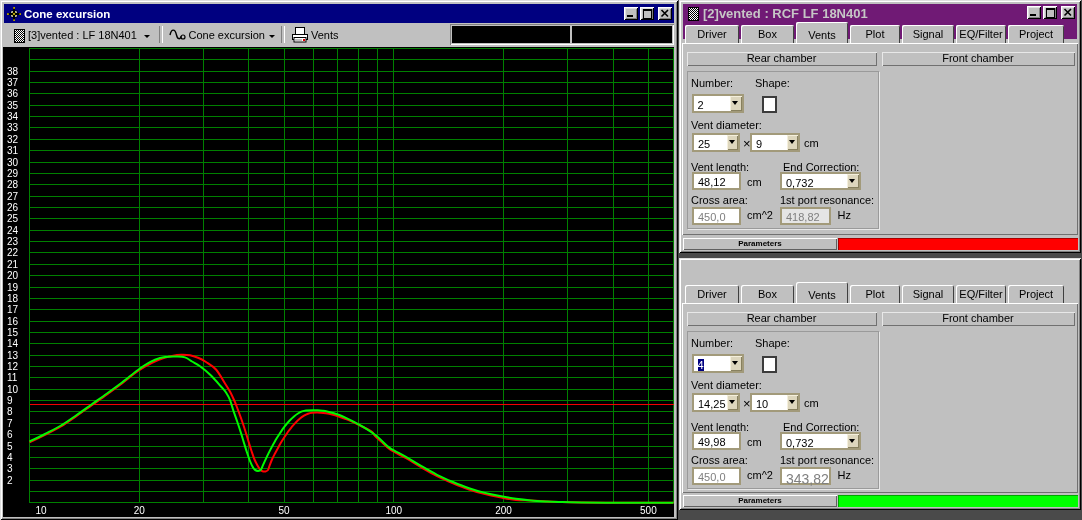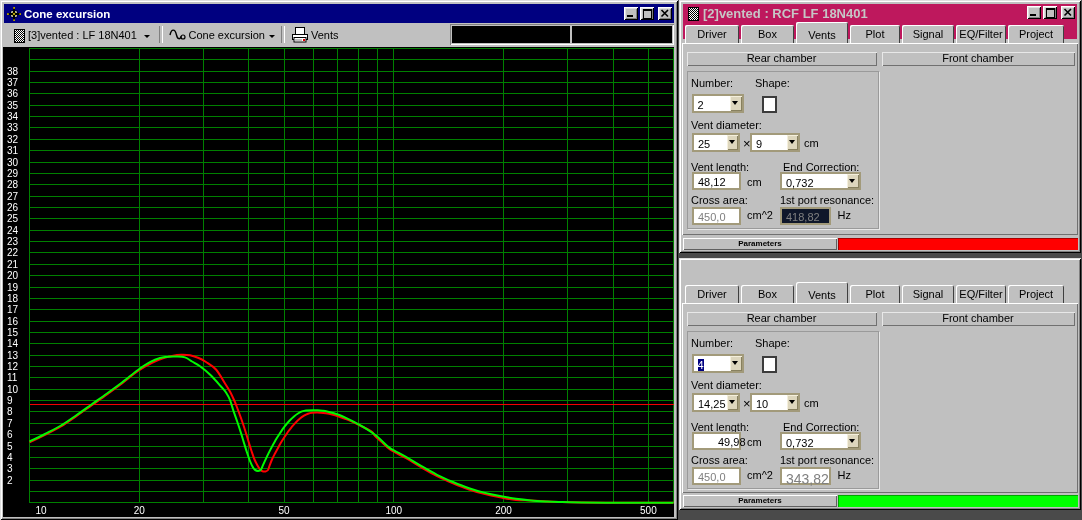--- a/index.html
+++ b/index.html
@@ -169,21 +169,21 @@
         </g>
         <line x1="29.5" y1="404.6" x2="673.5" y2="404.6" stroke="#f40000" stroke-width="1.7"></line>
         <g fill="none" stroke-width="2" shape-rendering="auto">
           <path d="M29.5,442.4 C32.1,441.1 39.8,437.6 45.0,434.9 C50.2,432.2 55.8,429.5 61.0,426.4 C66.2,423.3 70.9,419.9 76.0,416.4 C81.1,412.9 86.3,409.1 91.5,405.4 C96.7,401.7 101.9,398.1 107.0,394.4 C112.1,390.7 116.8,387.3 122.0,383.4 C127.2,379.5 133.0,374.4 138.0,371.0 C143.0,367.6 147.8,364.9 152.0,362.8 C156.2,360.7 159.7,359.4 163.0,358.3 C166.3,357.2 169.0,356.6 172.0,356.0 C175.0,355.4 178.0,354.9 181.0,354.8 C184.0,354.7 187.2,354.8 190.0,355.3 C192.8,355.8 195.3,356.7 198.0,357.8 C200.7,358.9 203.0,360.1 206.0,362.0 C209.0,363.9 212.7,365.7 216.0,369.5 C219.3,373.3 223.6,381.2 226.0,385.0 C228.4,388.8 229.1,389.8 230.5,392.5 C231.9,395.2 233.2,398.1 234.5,401.0 C235.8,403.9 236.8,406.9 238.0,410.0 C239.2,413.1 240.3,416.2 241.5,419.5 C242.7,422.8 243.8,426.3 245.0,430.0 C246.2,433.7 247.4,438.0 248.5,441.5 C249.6,445.0 250.5,448.0 251.5,451.0 C252.5,454.0 253.5,457.1 254.5,459.5 C255.5,461.9 256.6,463.9 257.5,465.5 C258.4,467.1 259.2,468.4 260.0,469.3 C260.8,470.2 261.6,470.9 262.5,471.2 C263.4,471.5 264.6,471.6 265.5,471.4 C266.4,471.2 267.3,470.9 268.0,470.0 C268.7,469.1 268.8,467.6 269.5,465.8 C270.2,464.1 271.1,461.6 272.0,459.5 C272.9,457.4 274.0,455.4 275.0,453.5 C276.0,451.6 277.0,449.7 278.0,447.9 C279.0,446.1 280.0,444.3 281.0,442.6 C282.0,440.9 282.8,439.6 284.0,437.8 C285.2,436.0 286.7,433.7 288.0,431.8 C289.3,429.9 290.7,428.3 292.0,426.7 C293.3,425.1 294.7,423.6 296.0,422.2 C297.3,420.8 298.7,419.6 300.0,418.5 C301.3,417.4 302.7,416.5 304.0,415.7 C305.3,414.9 306.7,414.2 308.0,413.7 C309.3,413.2 310.5,412.9 312.0,412.7 C313.5,412.5 315.5,412.5 317.0,412.5 C318.5,412.5 319.5,412.6 321.0,412.7 C322.5,412.8 324.2,413.0 326.0,413.3 C327.8,413.6 330.0,414.0 332.0,414.5 C334.0,415.0 335.8,415.5 338.0,416.2 C340.2,416.9 342.7,417.8 345.0,418.7 C347.3,419.6 349.2,420.3 352.0,421.6 C354.8,422.9 358.7,424.8 362.0,426.5 C365.3,428.2 369.8,430.3 372.0,431.9 C374.2,433.5 373.3,434.4 375.0,436.1 C376.7,437.8 379.5,440.1 382.0,442.3 C384.5,444.5 386.0,446.8 390.0,449.4 C394.0,452.1 400.8,455.2 406.0,458.2 C411.2,461.2 415.8,464.2 421.0,467.2 C426.2,470.2 431.7,473.4 437.0,476.1 C442.3,478.8 447.7,481.1 453.0,483.3 C458.3,485.5 463.8,487.7 469.0,489.5 C474.2,491.3 478.8,492.6 484.0,493.9 C489.2,495.2 494.7,496.3 500.0,497.3 C505.3,498.3 510.8,499.5 516.0,500.0 C521.2,500.5 525.8,500.1 531.0,500.4 C536.2,500.6 541.8,501.2 547.0,501.5 C552.2,501.8 556.2,501.9 562.0,502.1 C567.8,502.3 573.7,502.4 582.0,502.5 C590.3,502.6 601.5,502.6 612.0,502.7 C622.5,502.8 634.8,502.8 645.0,502.8 C655.2,502.8 668.8,502.8 673.5,502.8" stroke="#ff0000"></path>
           <path d="M29.5,441.5 C32.1,440.2 39.8,436.7 45.0,434.0 C50.2,431.3 55.8,428.6 61.0,425.5 C66.2,422.4 70.9,419.0 76.0,415.5 C81.1,412.0 86.3,408.2 91.5,404.5 C96.7,400.8 101.9,397.2 107.0,393.5 C112.1,389.8 116.8,386.4 122.0,382.5 C127.2,378.6 133.3,373.4 138.0,370.0 C142.7,366.6 146.3,364.2 150.0,362.2 C153.7,360.2 157.0,358.9 160.0,358.0 C163.0,357.1 165.2,356.9 168.0,356.7 C170.8,356.4 174.2,356.4 177.0,356.5 C179.8,356.6 182.5,356.6 185.0,357.4 C187.5,358.2 189.5,360.0 192.0,361.5 C194.5,363.0 196.8,364.0 200.0,366.3 C203.2,368.6 207.5,372.1 211.0,375.5 C214.5,378.9 218.5,383.7 221.0,386.5 C223.5,389.3 224.5,390.2 226.0,392.5 C227.5,394.8 228.8,396.9 230.0,400.0 C231.2,403.1 232.3,407.5 233.5,411.0 C234.7,414.5 235.8,417.6 237.0,421.0 C238.2,424.4 239.3,427.8 240.5,431.5 C241.7,435.2 242.9,439.5 244.0,443.0 C245.1,446.5 246.0,449.5 247.0,452.5 C248.0,455.5 249.1,458.7 250.0,461.0 C250.9,463.3 251.7,465.0 252.5,466.5 C253.3,468.0 254.1,469.2 255.0,469.9 C255.9,470.6 257.0,470.9 258.0,470.9 C259.0,470.8 260.2,470.6 261.0,469.6 C261.8,468.6 262.2,466.9 263.0,465.1 C263.8,463.3 265.0,460.7 266.0,458.6 C267.0,456.5 268.0,454.4 269.0,452.4 C270.0,450.4 271.0,448.5 272.0,446.6 C273.0,444.7 274.0,442.9 275.0,441.2 C276.0,439.5 276.8,438.0 278.0,436.2 C279.2,434.4 280.7,432.0 282.0,430.1 C283.3,428.2 284.7,426.5 286.0,424.8 C287.3,423.1 288.7,421.6 290.0,420.2 C291.3,418.8 292.7,417.5 294.0,416.4 C295.3,415.3 296.7,414.3 298.0,413.5 C299.3,412.7 300.7,411.9 302.0,411.4 C303.3,410.9 304.2,410.6 306.0,410.4 C307.8,410.2 311.0,410.2 313.0,410.2 C315.0,410.2 316.3,410.2 318.0,410.3 C319.7,410.4 321.3,410.6 323.0,410.8 C324.7,411.0 326.2,411.3 328.0,411.7 C329.8,412.1 332.0,412.7 334.0,413.3 C336.0,413.9 337.8,414.5 340.0,415.3 C342.2,416.1 344.7,417.3 347.0,418.4 C349.3,419.5 351.2,420.4 354.0,421.9 C356.8,423.4 360.5,425.2 364.0,427.4 C367.5,429.5 372.0,432.5 375.0,434.8 C378.0,437.1 379.5,438.8 382.0,441.0 C384.5,443.2 386.0,445.5 390.0,448.1 C394.0,450.8 400.8,453.9 406.0,456.9 C411.2,459.9 415.8,462.9 421.0,465.9 C426.2,468.9 431.7,472.1 437.0,474.8 C442.3,477.5 447.7,479.8 453.0,482.0 C458.3,484.2 463.8,486.4 469.0,488.2 C474.2,490.0 478.8,491.3 484.0,492.6 C489.2,493.9 494.7,495.0 500.0,496.0 C505.3,497.0 510.8,498.0 516.0,498.7 C521.2,499.4 525.8,499.9 531.0,500.4 C536.2,500.9 541.8,501.2 547.0,501.5 C552.2,501.8 556.2,501.9 562.0,502.1 C567.8,502.3 573.7,502.4 582.0,502.5 C590.3,502.6 601.5,502.6 612.0,502.7 C622.5,502.8 634.8,502.8 645.0,502.8 C655.2,502.8 668.8,502.8 673.5,502.8" stroke="#00fa00"></path>
         </g>
       </svg>
     </div>
   </div>
 <div style="position:absolute;left:679px;top:0px;width:402px;height:253px;background:#c0c0c0;box-shadow:inset 1px 1px 0 #dfdfdf,inset -1px -1px 0 #000,inset 2px 2px 0 #fff,inset -2px -2px 0 #808080;font-family:'Liberation Sans',sans-serif;">
-    <div style="position:absolute;left:4px;top:4px;width:394px;height:35px;background:#be185d;">
+    <div style="position:absolute;left:4px;top:4px;width:394px;height:35px;background:#701a75;">
       <div style="position:absolute;left:5px;top:3px;width:9px;height:12px;border:1px solid #000;background-color:#fff;background-image:linear-gradient(45deg,#000 25%,transparent 25%,transparent 75%,#000 75%),linear-gradient(45deg,#000 25%,transparent 25%,transparent 75%,#000 75%);background-size:2px 2px;background-position:0 0,1px 1px;"></div>
       <div style="position:absolute;left:20px;top:1.5px;font:bold 13px 'Liberation Sans',sans-serif;color:#c6c6c6;white-space:nowrap;">[2]vented : RCF LF 18N401</div>
       <div style="position:absolute;left:344px;top:2px;width:14px;height:13px;background:#c0c0c0;box-shadow:inset 1px 1px 0 #fff,inset -1px -1px 0 #000,inset 2px 2px 0 #dfdfdf,inset -2px -2px 0 #808080;">
         <div style="position:absolute;left:3px;top:8px;width:6px;height:2px;background:#000"></div>
       </div>
       <div style="position:absolute;left:360px;top:2px;width:14px;height:13px;background:#c0c0c0;box-shadow:inset 1px 1px 0 #fff,inset -1px -1px 0 #000,inset 2px 2px 0 #dfdfdf,inset -2px -2px 0 #808080;">
         <div style="position:absolute;left:3px;top:2px;width:7px;height:7px;border:1px solid #000;border-top-width:2px"></div>
       </div>
       <div style="position:absolute;left:378px;top:2px;width:14px;height:13px;background:#c0c0c0;box-shadow:inset 1px 1px 0 #fff,inset -1px -1px 0 #000,inset 2px 2px 0 #dfdfdf,inset -2px -2px 0 #808080;">
         <svg width="14" height="13" style="position:absolute;left:0;top:0">
@@ -257,21 +257,21 @@
         <div style="position:absolute;right:0;top:0;width:12px;height:14px;background:#ddd6bd;box-shadow:inset 1px 1px 0 #f4efdc,inset -1px -1px 0 #87805f;">
           <div style="position:absolute;left:2px;top:5px;width:0;height:0;border-left:3.5px solid transparent;border-right:3.5px solid transparent;border-top:4px solid #000;"></div>
         </div>
       </div>
       <div style="position:absolute;left:9px;top:150.5px;font:11px 'Liberation Sans',sans-serif;color:#000;white-space:nowrap;">Cross area:</div>
       <div style="position:absolute;left:98px;top:150.5px;font:11px 'Liberation Sans',sans-serif;color:#000;white-space:nowrap;">1st port resonance:</div>
       <div style="position:absolute;left:10px;top:164px;width:49px;height:18px;background:#fff;border:2px solid #a29a7a;box-sizing:border-box;">
         <span style="position:absolute;left:4px;top:1.5px;font-size:11px;color:#808080;">450,0</span>
       </div>
       <div style="position:absolute;left:65px;top:166px;font:11px 'Liberation Sans',sans-serif;color:#000;white-space:nowrap;">cm^2</div>
-      <div style="position:absolute;left:98px;top:164px;width:51px;height:18px;background:#0f172a;border:2px solid #a29a7a;box-sizing:border-box;">
+      <div style="position:absolute;left:98px;top:164px;width:51px;height:18px;background:#e5e5e5;border:2px solid #a29a7a;box-sizing:border-box;">
         <span style="position:absolute;left:4px;top:1.5px;font-size:11px;color:#808080;">418,82</span>
       </div>
       <div style="position:absolute;left:155.5px;top:166px;font:11px 'Liberation Sans',sans-serif;color:#000;white-space:nowrap;">Hz</div>
     </div>
     <div style="position:absolute;left:4px;top:238px;width:154px;height:12px;background:#c0c0c0;box-shadow:inset 1px 1px 0 #fff,inset -1px -1px 0 #606060;">
       <div style="position:absolute;left:0;top:1px;width:100%;text-align:center;font:bold 8px 'Liberation Sans',sans-serif;">Parameters</div>
     </div>
     <div style="position:absolute;left:159px;top:238px;width:240px;height:12px;background:#ff0000;box-shadow:inset 1px 1px 0 rgba(0,0,0,.35);"></div>
   </div>
 <div style="position:absolute;left:679px;top:258px;width:402px;height:252px;background:#c0c0c0;box-shadow:inset 1px 1px 0 #dfdfdf,inset -1px -1px 0 #000,inset 2px 2px 0 #fff,inset -2px -2px 0 #808080;font-family:'Liberation Sans',sans-serif;">
@@ -326,21 +326,21 @@
       <div style="position:absolute;left:68px;top:90px;width:50px;height:19px;background:#fff;border:2px solid #a29a7a;box-sizing:border-box;">
         <span style="position:absolute;left:4px;top:2.5px;font-size:11px;">10</span>
         <div style="position:absolute;right:0;top:0;width:11px;height:15px;background:#ddd6bd;box-shadow:inset 1px 1px 0 #f4efdc,inset -1px -1px 0 #87805f;">
           <div style="position:absolute;left:2px;top:5px;width:0;height:0;border-left:3.5px solid transparent;border-right:3.5px solid transparent;border-top:4px solid #000;"></div>
         </div>
       </div>
       <div style="position:absolute;left:122px;top:94px;font:11px 'Liberation Sans',sans-serif;color:#000;white-space:nowrap;">cm</div>
       <div style="position:absolute;left:9px;top:117.5px;font:11px 'Liberation Sans',sans-serif;color:#000;white-space:nowrap;">Vent length:</div>
       <div style="position:absolute;left:101px;top:117.5px;font:11px 'Liberation Sans',sans-serif;color:#000;white-space:nowrap;">End Correction:</div>
       <div style="position:absolute;left:10px;top:129px;width:49px;height:18px;background:#fff;border:2px solid #a29a7a;box-sizing:border-box;">
-        <span style="position:absolute;left:4px;top:1.5px;font-size:11px;color:#000;margin-left:20px;">49,98</span>
+        <span style="position:absolute;left:4px;top:1.5px;font-size:11px;color:#000;">49,98</span>
       </div>
       <div style="position:absolute;left:65px;top:133px;font:11px 'Liberation Sans',sans-serif;color:#000;white-space:nowrap;">cm</div>
       <div style="position:absolute;left:98px;top:129px;width:81px;height:18px;background:#fff;border:2px solid #a29a7a;box-sizing:border-box;">
         <span style="position:absolute;left:4px;top:2.5px;font-size:11px;">0,732</span>
         <div style="position:absolute;right:0;top:0;width:12px;height:14px;background:#ddd6bd;box-shadow:inset 1px 1px 0 #f4efdc,inset -1px -1px 0 #87805f;">
           <div style="position:absolute;left:2px;top:5px;width:0;height:0;border-left:3.5px solid transparent;border-right:3.5px solid transparent;border-top:4px solid #000;"></div>
         </div>
       </div>
       <div style="position:absolute;left:9px;top:150.5px;font:11px 'Liberation Sans',sans-serif;color:#000;white-space:nowrap;">Cross area:</div>
       <div style="position:absolute;left:98px;top:150.5px;font:11px 'Liberation Sans',sans-serif;color:#000;white-space:nowrap;">1st port resonance:</div>

